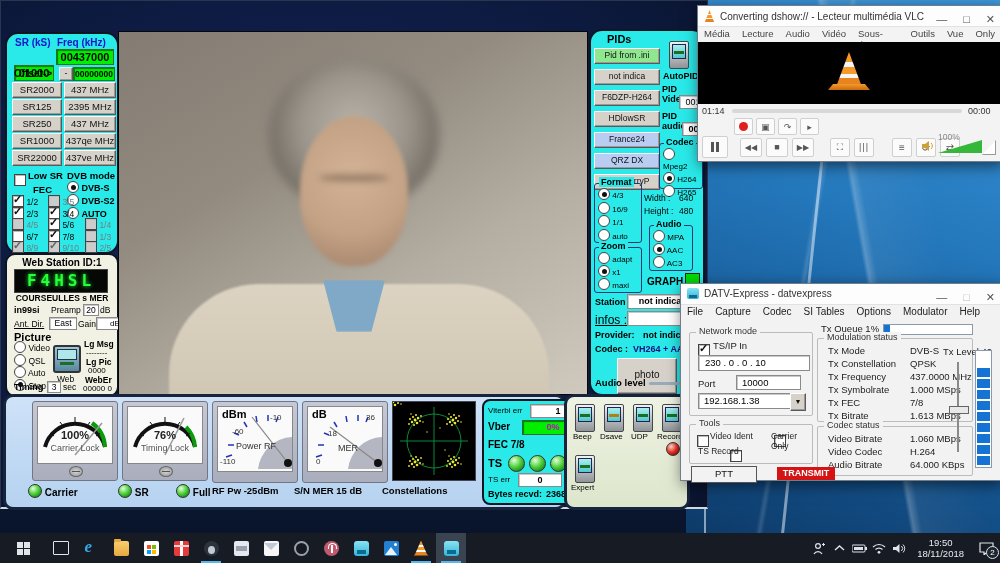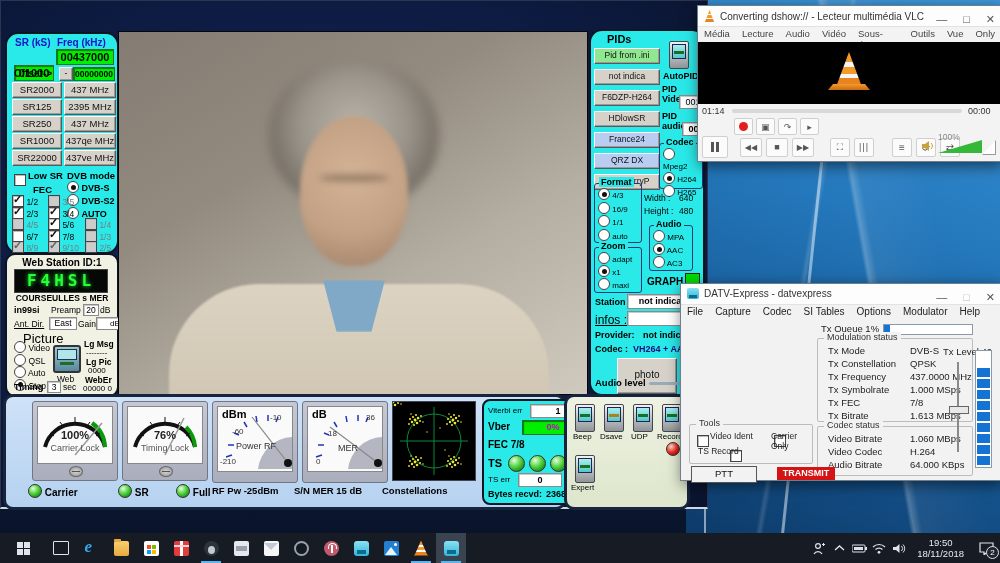--- a/index.html
+++ b/index.html
@@ -220,21 +220,21 @@
       <div class="abs fb" style="left:0;top:38px;width:100%;text-align:center;font-size:8.5px;">COURSEULLES s MER</div>
       <span class="abs fb" style="left:7px;top:50px;font-size:9px;">in99si</span>
       <span class="abs" style="left:44px;top:50px;font-size:8.5px;">Preamp</span>
       <span class="abs wfield" style="left:76px;top:49px;width:14px;height:10px;font-size:8.5px;line-height:10px;">20</span>
       <span class="abs" style="left:93px;top:50px;font-size:8.5px;">dB</span>
       <span class="abs" style="left:7px;top:64px;font-size:8.5px;text-decoration:underline;">Ant. Dir.</span>
       <span class="abs wfield" style="left:42px;top:62px;width:26px;height:11px;font-size:8.5px;line-height:11px;">East</span>
       <span class="abs" style="left:71px;top:64px;font-size:8.5px;">Gain</span>
       <span class="abs wfield" style="left:89px;top:62px;width:13px;height:11px;font-size:8.5px;line-height:11px;padding-left:24px;">12</span>
       <span class="abs" style="left:103px;top:64px;font-size:8px;">dB</span>
-      <span class="abs" style="left:16px;top:76px;font-size:13px;">Picture</span>
+      <span class="abs" style="left:7px;top:76px;font-size:11px;font-weight:bold;">Picture</span>
       <div class="abs" style="left:7px;top:86px;font-size:8.5px;line-height:10.5px;">
 
           <div><span class="radio"></span> <span>Video</span></div>
 
           <div><span class="radio"></span> <span>QSL</span></div>
 
           <div><span class="radio"></span> <span>Auto</span></div>
 
           <div><span class="radio sel"></span> <span>Stop</span></div>
 
@@ -415,21 +415,21 @@
                 <line x1="50" y1="8" x2="50" y2="14"></line>
                 <line x1="60" y1="10" x2="58" y2="15"></line>
               </g>
             <line x1="70" y1="56" x2="34" y2="10" stroke="#888" stroke-width="1.2"></line>
             <circle cx="70" cy="56" r="4" fill="#111"></circle>
           </svg>
           <span class="abs fb" style="left:4px;top:1px;font-size:11px;">dBm</span>
           <span class="smallnum" style="left:52px;top:6px;">-10</span>
           <span class="smallnum" style="left:14px;top:20px;">-60</span>
           <span class="abs" style="left:18px;top:34px;font-size:9px;color:#333;">Power RF</span>
-          <span class="smallnum" style="left:2px;top:50px;">-210</span>
+          <span class="smallnum" style="left:2px;top:50px;">-110</span>
         </div>
       </div>
 
       <div class="meterbox" style="left:296px;top:4px;height:80px;">
         <div class="mface" style="height:64px;">
           <svg width="74" height="62" viewBox="0 0 74 62">
             <path d="M74,62 L74,30 A36,36 0 0 0 40,62 Z" fill="#b4b6c2"></path>
             <g stroke="#2233bb" stroke-width="1.5">
                 <line x1="8" y1="50" x2="14" y2="48"></line>
                 <line x1="10" y1="38" x2="16" y2="38"></line>
@@ -598,20 +598,30 @@
         <span>Codec</span>
         <span>SI Tables</span>
         <span>Options</span>
         <span>Modulator</span>
         <span>Help</span>
     </div>
     <span class="abs" style="left:140px;top:39px;font-size:9.5px;color:#222;">Tx Queue 1%</span>
     <div class="abs" style="left:202px;top:40px;width:88px;height:9px;border:1px solid #8a9aaa;background:#fff;">
         <span style="display:block;width:6px;height:9px;background:#1573d4;"></span>
       </div>
+    <div class="dgrp" style="left:8px;top:48px;width:122px;height:82px;">
+      <span class="glab2">Network mode</span>
+      <span class="cb on abs" style="left:8px;top:7px;"></span>
+      <span class="abs" style="left:23px;top:7px;font-size:9.5px;color:#222;">TS/IP In</span>
+      <span class="abs wfield" style="left:8px;top:22px;width:104px;height:14px;font-size:9.5px;line-height:14px;text-align:left;padding-left:6px;">230  .  0  .  0  .  10</span>
+      <span class="abs" style="left:8px;top:45px;font-size:9.5px;color:#222;">Port</span>
+      <span class="abs wfield" style="left:46px;top:42px;width:58px;height:13px;font-size:9.5px;line-height:13px;text-align:left;padding-left:5px;">10000</span>
+      <span class="abs wfield" style="left:8px;top:60px;width:92px;height:14px;font-size:9.5px;line-height:14px;text-align:left;padding-left:5px;">192.168.1.38</span>
+      <span class="abs btn3d" style="left:100px;top:60px;width:14px;height:16px;font-size:7px;line-height:15px;">▼</span>
+    </div>
     <div class="dgrp" style="left:136px;top:54px;width:154px;height:82px;">
       <span class="glab2">Modulation status</span>
       <div style="padding-top:5px;">
 
           <div class="drow">
             <span class="dlab">Tx Mode</span>
             <span class="dval">DVB-S</span>
           </div>
 
           <div class="drow">

